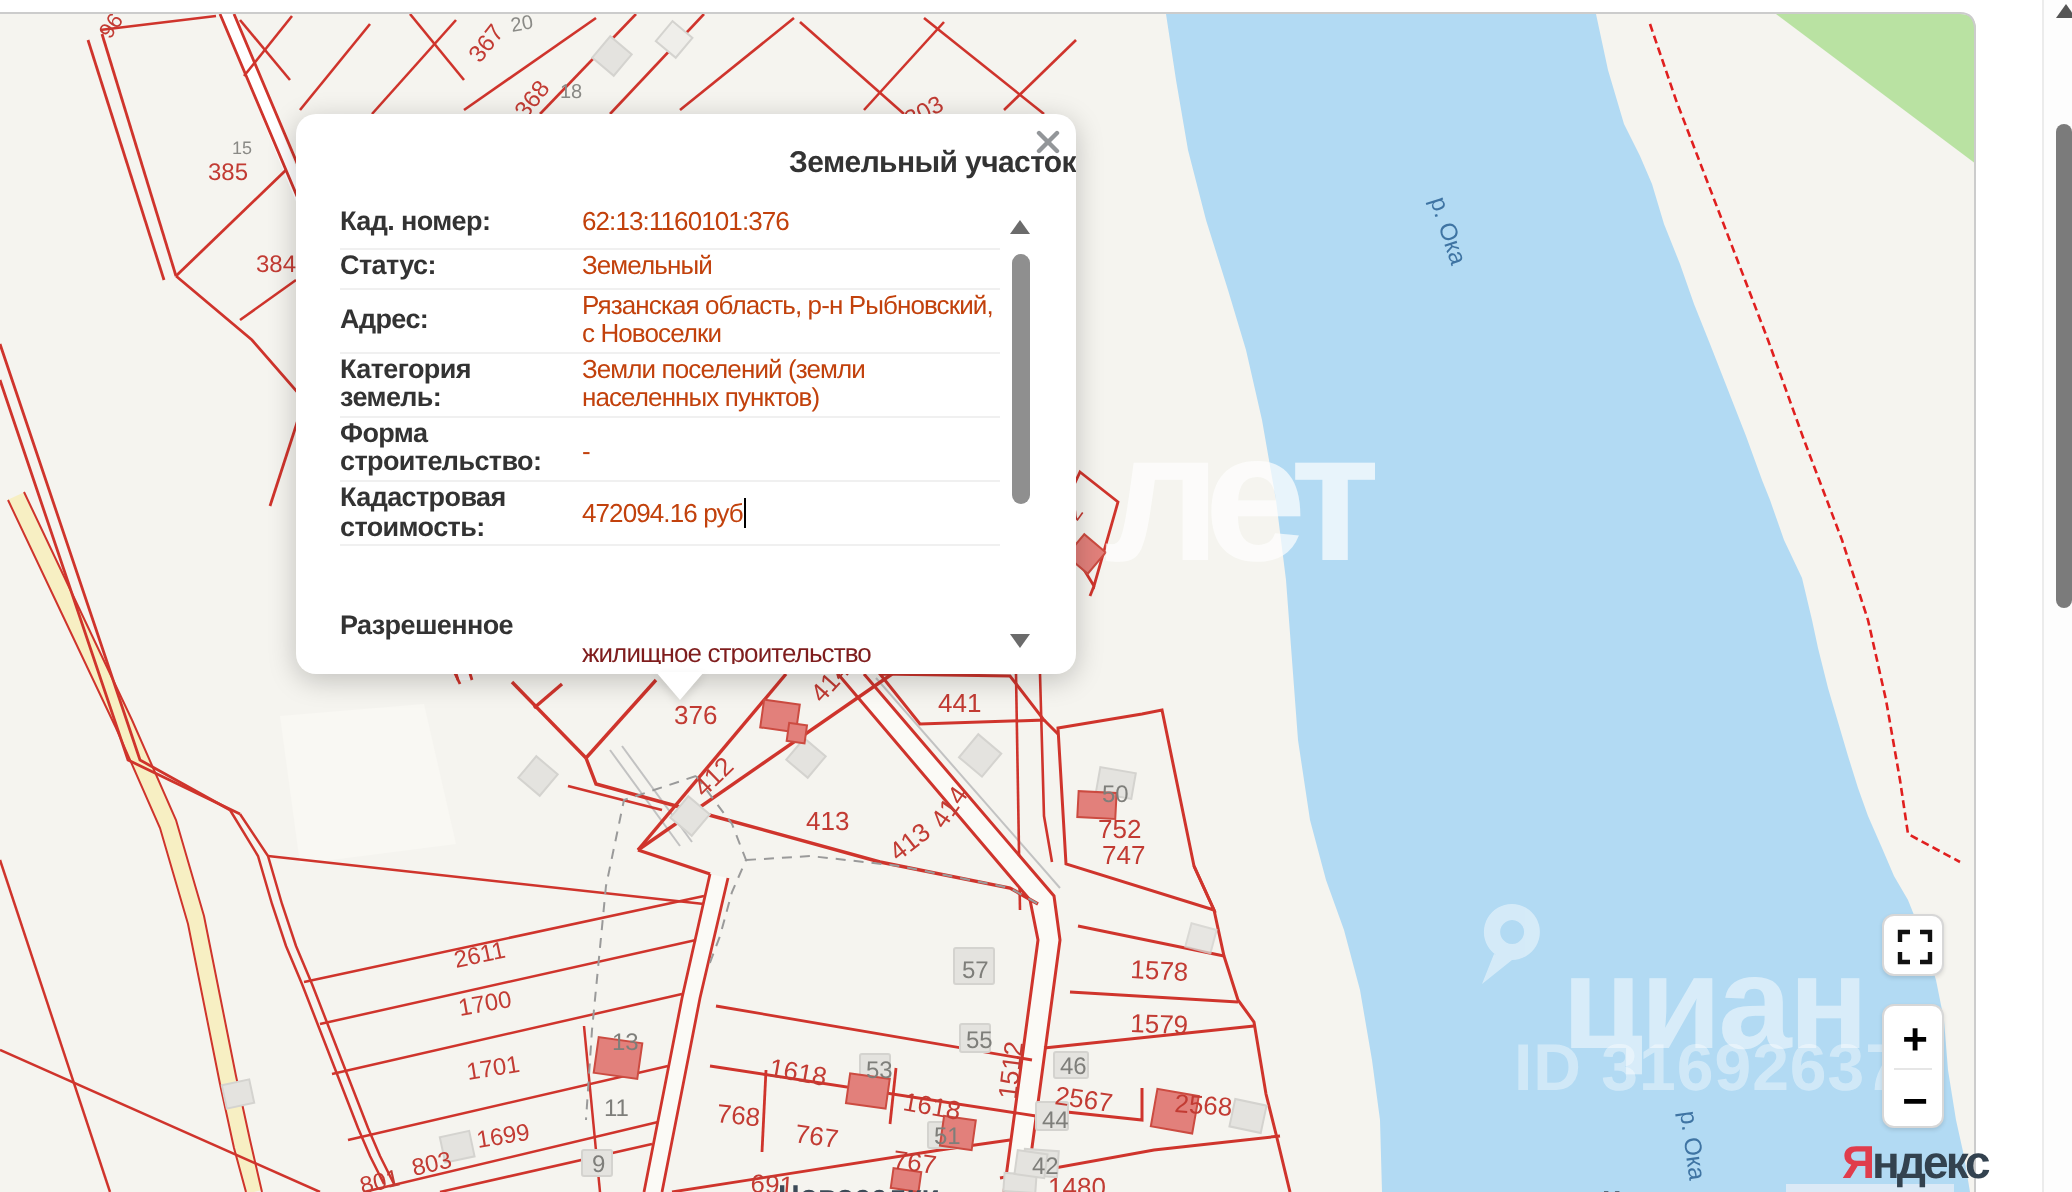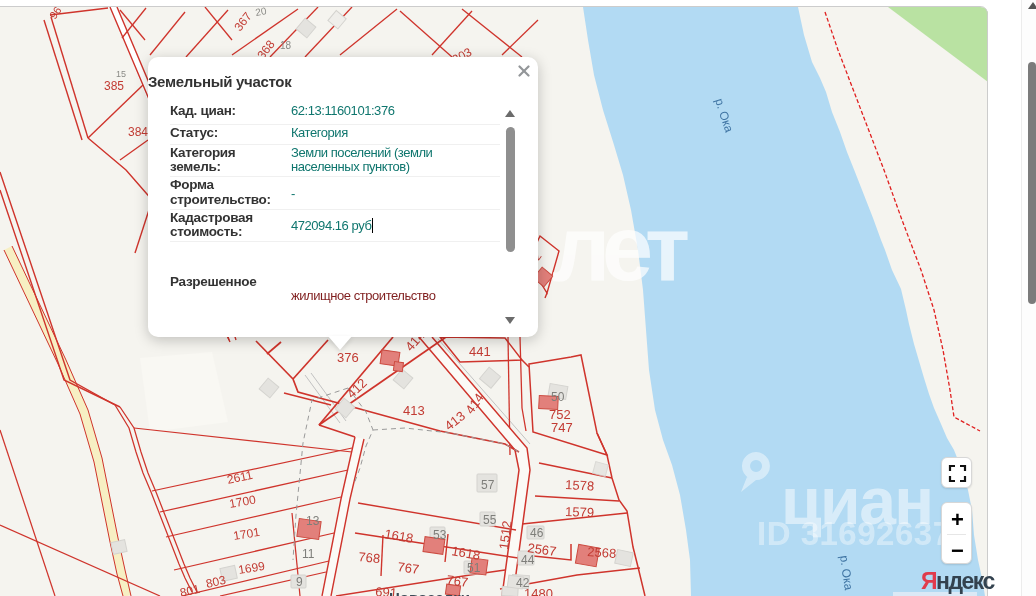--- a/index.html
+++ b/index.html
@@ -6,26 +6,26 @@
   body{width:1036px;height:596px;overflow:hidden;background:#fff;
        font-family:"Liberation Sans",sans-serif;position:relative;}
   #mapsvg{position:absolute;left:0;top:0;}
   
   #popup{position:absolute;left:148px;top:57px;width:390px;height:280px;
          background:#fff;border-radius:10px;overflow:hidden;
          box-shadow:0 3px 14px rgba(0,0,0,.22);z-index:20;}
   #ptail{position:absolute;left:328px;top:336px;width:0;height:0;z-index:21;
         border-left:12px solid transparent;border-right:12px solid transparent;
         border-top:14px solid #fff;filter:drop-shadow(0 2px 2px rgba(0,0,0,.12));}
-  #popup h1{margin:0;padding:16px 0 10px 0;text-align:left;font-size:15px;color:#333;font-weight:bold;letter-spacing:-0.3px;}
+  #popup h1{margin:0;padding:16px 0 10px 0;text-align:right;font-size:15px;color:#333;font-weight:bold;letter-spacing:-0.3px;}
   #rows{position:absolute;left:22px;top:46px;width:330px;height:229px;overflow:hidden;}
   .row{position:relative;box-sizing:border-box;width:330px;border-bottom:1px solid #f0f0f0;}
   .row:last-child{border-bottom:none;margin-top:32px;}
   .lbl{position:absolute;left:0;top:1px;width:118px;font-weight:bold;color:#333;font-size:13.5px;line-height:14.2px;letter-spacing:-0.3px;}
-  .val{position:absolute;left:121px;top:1px;color:#0f766e;font-size:13px;line-height:14.2px;width:212px;letter-spacing:-0.45px;white-space:nowrap;}
+  .val{position:absolute;left:121px;top:1px;color:#c2410c;font-size:13px;line-height:14.2px;width:212px;letter-spacing:-0.45px;white-space:nowrap;}
   
   #pscroll{position:absolute;right:21px;top:53px;width:12px;height:214px;}
   #pthumb{position:absolute;left:1px;top:17px;width:9px;height:125px;background:#8f8f8f;border-radius:5px;}
   .parrow{position:absolute;left:0;width:0;height:0;border-left:5.5px solid transparent;border-right:5.5px solid transparent;}
   #pup{top:0;border-bottom:7px solid #6b6b6b;}
   #pdn{bottom:0;border-top:7px solid #6b6b6b;}
   
   .ctl{position:absolute;background:#fff;border-radius:6px;z-index:15;box-sizing:border-box;
        border:1px solid #d7d7d7;box-shadow:0 1px 2px rgba(0,0,0,.12);}
   #fsbtn{left:941px;top:457px;width:31px;height:31px;}
@@ -291,26 +291,30 @@
 <div id="popup">
   <svg class="close" width="12" height="12" style="position:absolute;right:8px;top:8px;">
       <g stroke="#939699" stroke-width="2.2" stroke-linecap="round">
         <path d="M1.5,1.5 L10.5,10.5"></path>
         <path d="M10.5,1.5 L1.5,10.5"></path>
       </g>
     </svg>
   <h1>Земельный участок</h1>
   <div id="rows">
     <div class="row" style="height:21.5px">
-        <div class="lbl">Кад. циан:</div>
+        <div class="lbl">Кад. номер:</div>
         <div class="val">62:13:1160101:376</div>
       </div>
     <div class="row" style="height:20.7px">
         <div class="lbl">Статус:</div>
-        <div class="val">Категория</div>
+        <div class="val">Земельный</div>
+      </div>
+    <div class="row" style="height:31.8px">
+        <div class="lbl" style="top:8px">Адрес:</div>
+        <div class="val">Рязанская область, р-н Рыбновский,<br>с Новоселки</div>
       </div>
     <div class="row" style="height:32.2px">
         <div class="lbl">Категория земель:</div>
         <div class="val">Земли поселений (земли<br>населенных пунктов)</div>
       </div>
     <div class="row" style="height:32.3px">
         <div class="lbl">Форма строительство:</div>
         <div class="val" style="top:10px">-</div>
       </div>
     <div class="row" style="height:31.9px">

